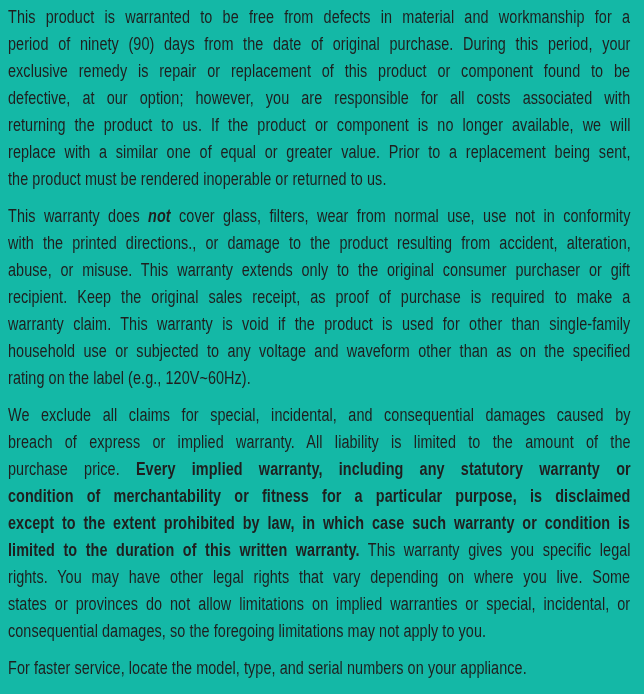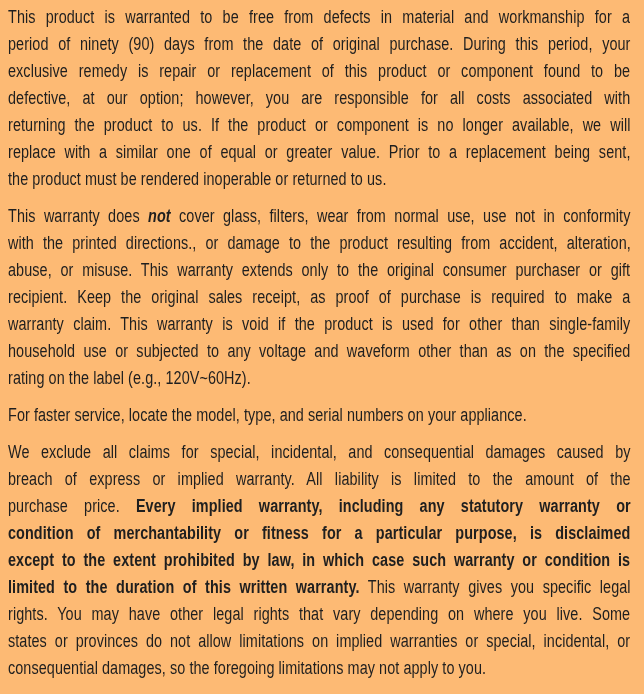--- a/index.html
+++ b/index.html
@@ -7,21 +7,21 @@
     padding: 0;
     background: #ffffff;
   }
   .page {
     position: relative;
     width: 644px;
     height: 694px;
     overflow: hidden;
     box-sizing: border-box;
     padding: 4px 0 4px 8px;
-    background: #fdba74;
+    background: #14b8a6;
     font-family: "Liberation Sans", sans-serif;
   }
   .doc-body { width: 636px; }
   .para { margin: 0 0 10px 0; }
   .line {
     width: 778px;
     white-space: nowrap;
     transform: scaleX(0.8);
     transform-origin: left top;
     font-size: 18px;
@@ -50,27 +50,27 @@
       <div class="para">
         <div class="line" style="word-spacing: 5.36px;"><span class="linewrap"><span class="run-normal">This warranty does </span><span class="run-bold-italic">not</span><span class="run-normal"> cover glass, filters, wear from normal use, use not in conformity</span></span></div>
         <div class="line" style="word-spacing: 6.17px;"><span class="linewrap"><span class="run-normal">with the printed directions., or damage to the product resulting from accident, alteration,</span></span></div>
         <div class="line" style="word-spacing: 5.85px;"><span class="linewrap"><span class="run-normal">abuse, or misuse. This warranty extends only to the original consumer purchaser or gift</span></span></div>
         <div class="line" style="word-spacing: 7.36px;"><span class="linewrap"><span class="run-normal">recipient. Keep the original sales receipt, as proof of purchase is required to make a</span></span></div>
         <div class="line" style="word-spacing: 6.5px;"><span class="linewrap"><span class="run-normal">warranty claim. This warranty is void if the product is used for other than single-family</span></span></div>
         <div class="line" style="word-spacing: 5.21px;"><span class="linewrap"><span class="run-normal">household use or subjected to any voltage and waveform other than as on the specified</span></span></div>
         <div class="line"><span class="linewrap"><span class="run-normal">rating on the label (e.g., 120V~60Hz).</span></span></div>
       </div>
       <div class="para">
-        <div class="line"><span class="linewrap"><span class="run-normal">For faster service, locate the model, type, and serial numbers on your appliance.</span></span></div>
-      </div>
-      <div class="para">
         <div class="line" style="word-spacing: 9.27px;"><span class="linewrap"><span class="run-normal">We exclude all claims for special, incidental, and consequential damages caused by</span></span></div>
         <div class="line" style="word-spacing: 10.21px;"><span class="linewrap"><span class="run-normal">breach of express or implied warranty. All liability is limited to the amount of the</span></span></div>
         <div class="line" style="word-spacing: 15.11px;"><span class="linewrap"><span class="run-normal">purchase price. </span><span class="run-bold">Every implied warranty, including any statutory warranty or</span></span></div>
         <div class="line" style="word-spacing: 11.3px;"><span class="linewrap"><span class="run-bold">condition of merchantability or fitness for a particular purpose, is disclaimed</span></span></div>
         <div class="line" style="word-spacing: 4.64px;"><span class="linewrap"><span class="run-bold">except to the extent prohibited by law, in which case such warranty or condition is</span></span></div>
         <div class="line" style="word-spacing: 5.54px;"><span class="linewrap"><span class="run-bold">limited to the duration of this written warranty.</span><span class="run-normal"> This warranty gives you specific legal</span></span></div>
         <div class="line" style="word-spacing: 7.07px;"><span class="linewrap"><span class="run-normal">rights. You may have other legal rights that vary depending on where you live. Some</span></span></div>
         <div class="line" style="word-spacing: 4.77px;"><span class="linewrap"><span class="run-normal">states or provinces do not allow limitations on implied warranties or special, incidental, or</span></span></div>
         <div class="line"><span class="linewrap"><span class="run-normal">consequential damages, so the foregoing limitations may not apply to you.</span></span></div>
       </div>
+      <div class="para">
+        <div class="line"><span class="linewrap"><span class="run-normal">For faster service, locate the model, type, and serial numbers on your appliance.</span></span></div>
+      </div>
     </div>
 </div>
 
 </body></html>

